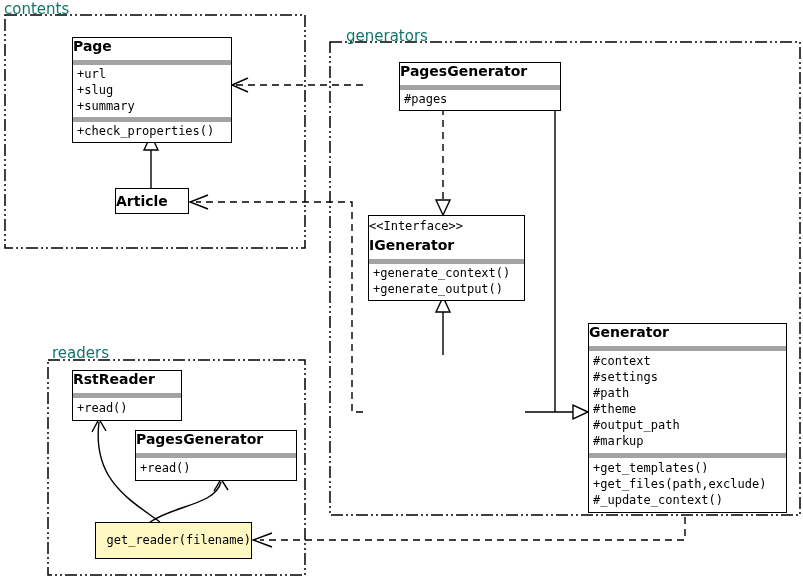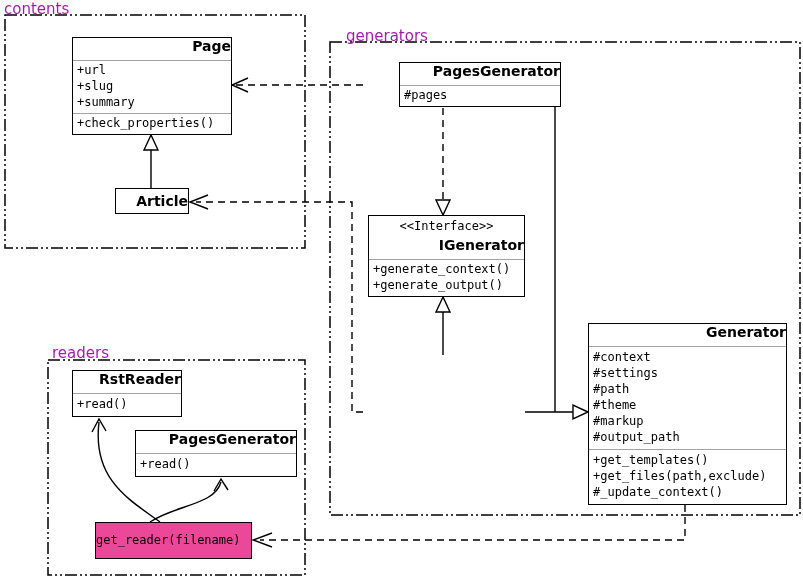--- a/index.html
+++ b/index.html
@@ -25,63 +25,63 @@
   }
   .dep  { stroke: #000; stroke-width: 1.4; fill: none; stroke-dasharray: 7 5; }
   .solidline { stroke: #000; stroke-width: 1.4; fill: none; }
   .tri  { fill: #fff; stroke: #000; stroke-width: 1.4; }
   .openarrow { fill: none; stroke: #000; stroke-width: 1.4; }
 
   .pkg-label {
     position: absolute;
     z-index: 2;
     font: 15px "DejaVu Sans", sans-serif;
-    color: #a21caf;
+    color: #0f766e;
     background: transparent;
     white-space: nowrap;
   }
   .uml-class {
     position: absolute;
     z-index: 3;
     background: #ffffff;
     border: 1.5px solid #000;
     box-sizing: content-box;
   }
   .uml-title {
     height: 22px;
     line-height: 22px;
-    text-align: right;
+    text-align: left;
     font: bold 14px "DejaVu Sans", sans-serif;
     white-space: nowrap;
   }
   .uml-stereotype {
     height: 18px;
     line-height: 20px;
-    text-align: center;
+    text-align: left;
     font: 12px "DejaVu Sans Mono", monospace;
     white-space: nowrap;
   }
   .cmp {
-    border-top: 1px solid #a3a3a3;
+    border-top: 5px solid #a3a3a3;
     padding: 2px 4px;
   }
   .cmp.pad3 { padding: 3px 4px; }
   .uml-member {
     height: 16px;
     line-height: 16px;
     font: 12px "DejaVu Sans Mono", monospace;
     white-space: pre;
     text-align: left;
   }
   .plain-box {
     position: absolute;
     z-index: 3;
-    background: #ec4899;
+    background: #fef9c3;
     border: 1.5px solid #000;
-    text-align: left;
+    text-align: right;
     font: 12px "DejaVu Sans Mono", monospace;
   }
 </style>
 </head>
 <body>
 
 <div class="canvas">
 
   <svg class="overlay">
 
@@ -157,22 +157,22 @@
   </div>
 
 
   <div class="uml-class" style="left:588px; top:323px; width:197px;">
     <div class="uml-title">Generator</div>
     <div class="cmp pad3">
       <div class="uml-member">#context</div>
       <div class="uml-member">#settings</div>
       <div class="uml-member">#path</div>
       <div class="uml-member">#theme</div>
+      <div class="uml-member">#output_path</div>
       <div class="uml-member">#markup</div>
-      <div class="uml-member">#output_path</div>
     </div>
     <div class="cmp pad3">
       <div class="uml-member">+get_templates()</div>
       <div class="uml-member">+get_files(path,exclude)</div>
       <div class="uml-member">#_update_context()</div>
     </div>
   </div>
 
   <div class="uml-class" style="left:72px; top:370px; width:108px;">
     <div class="uml-title">RstReader</div>

